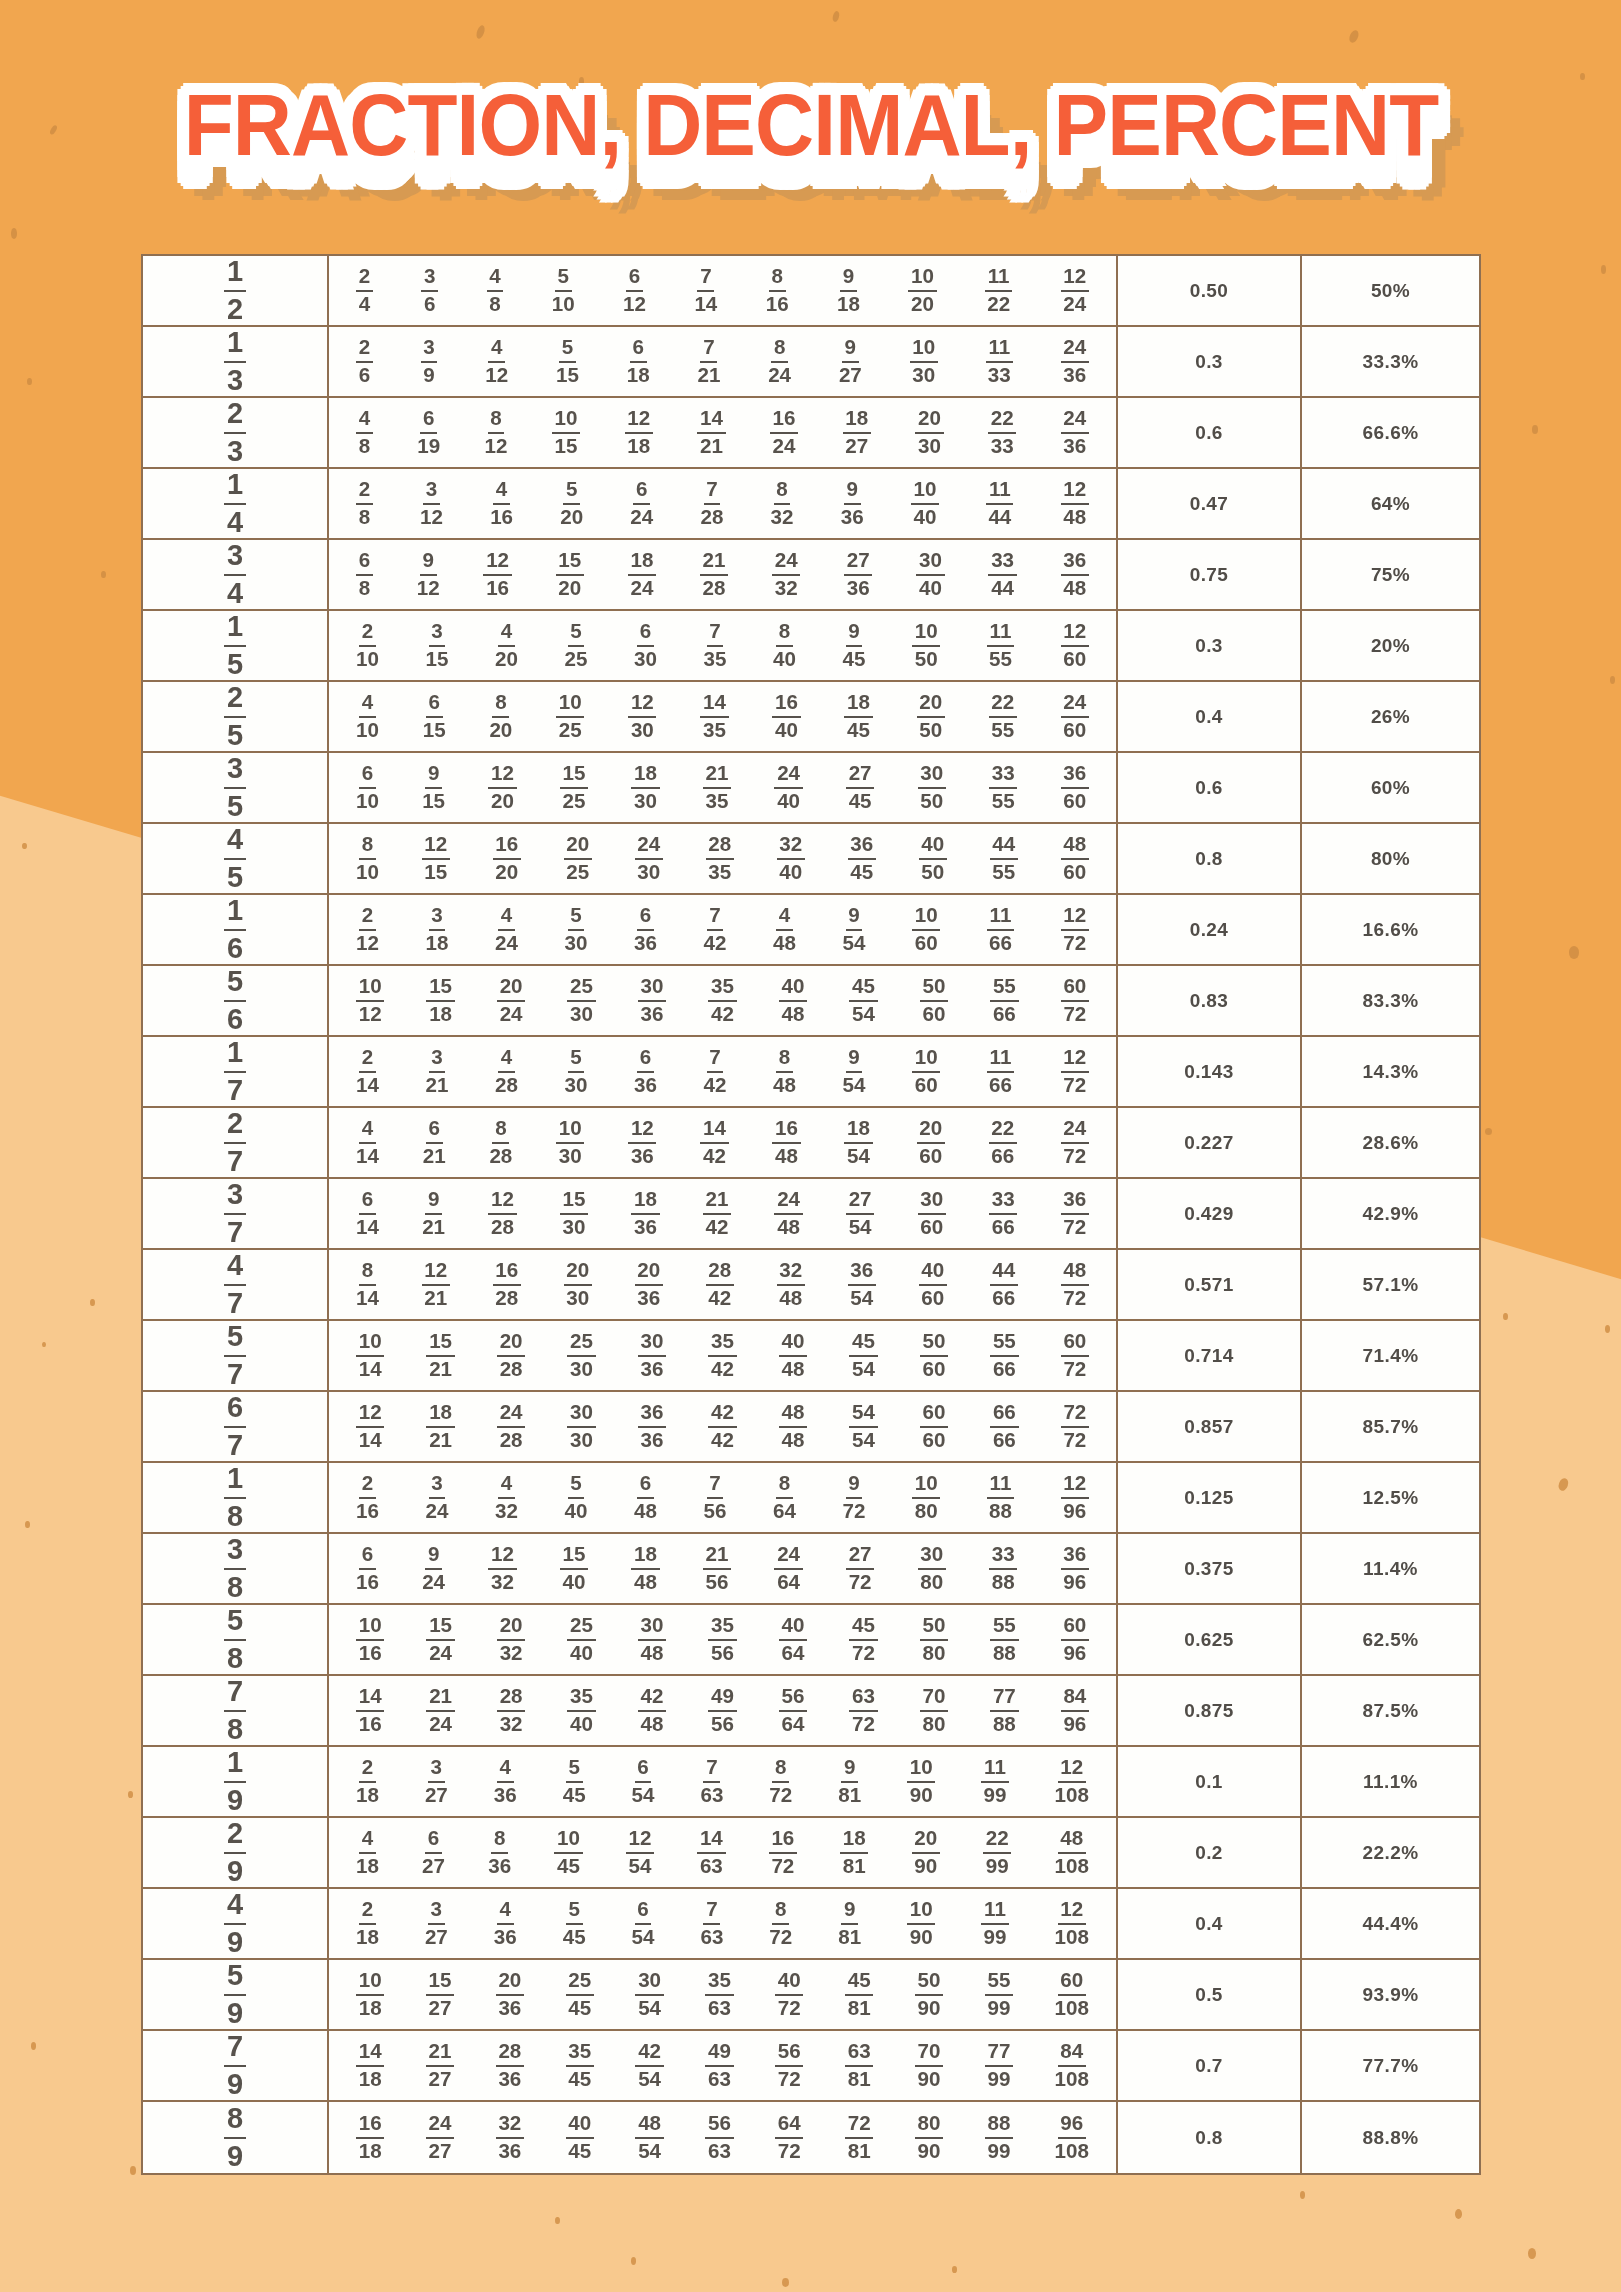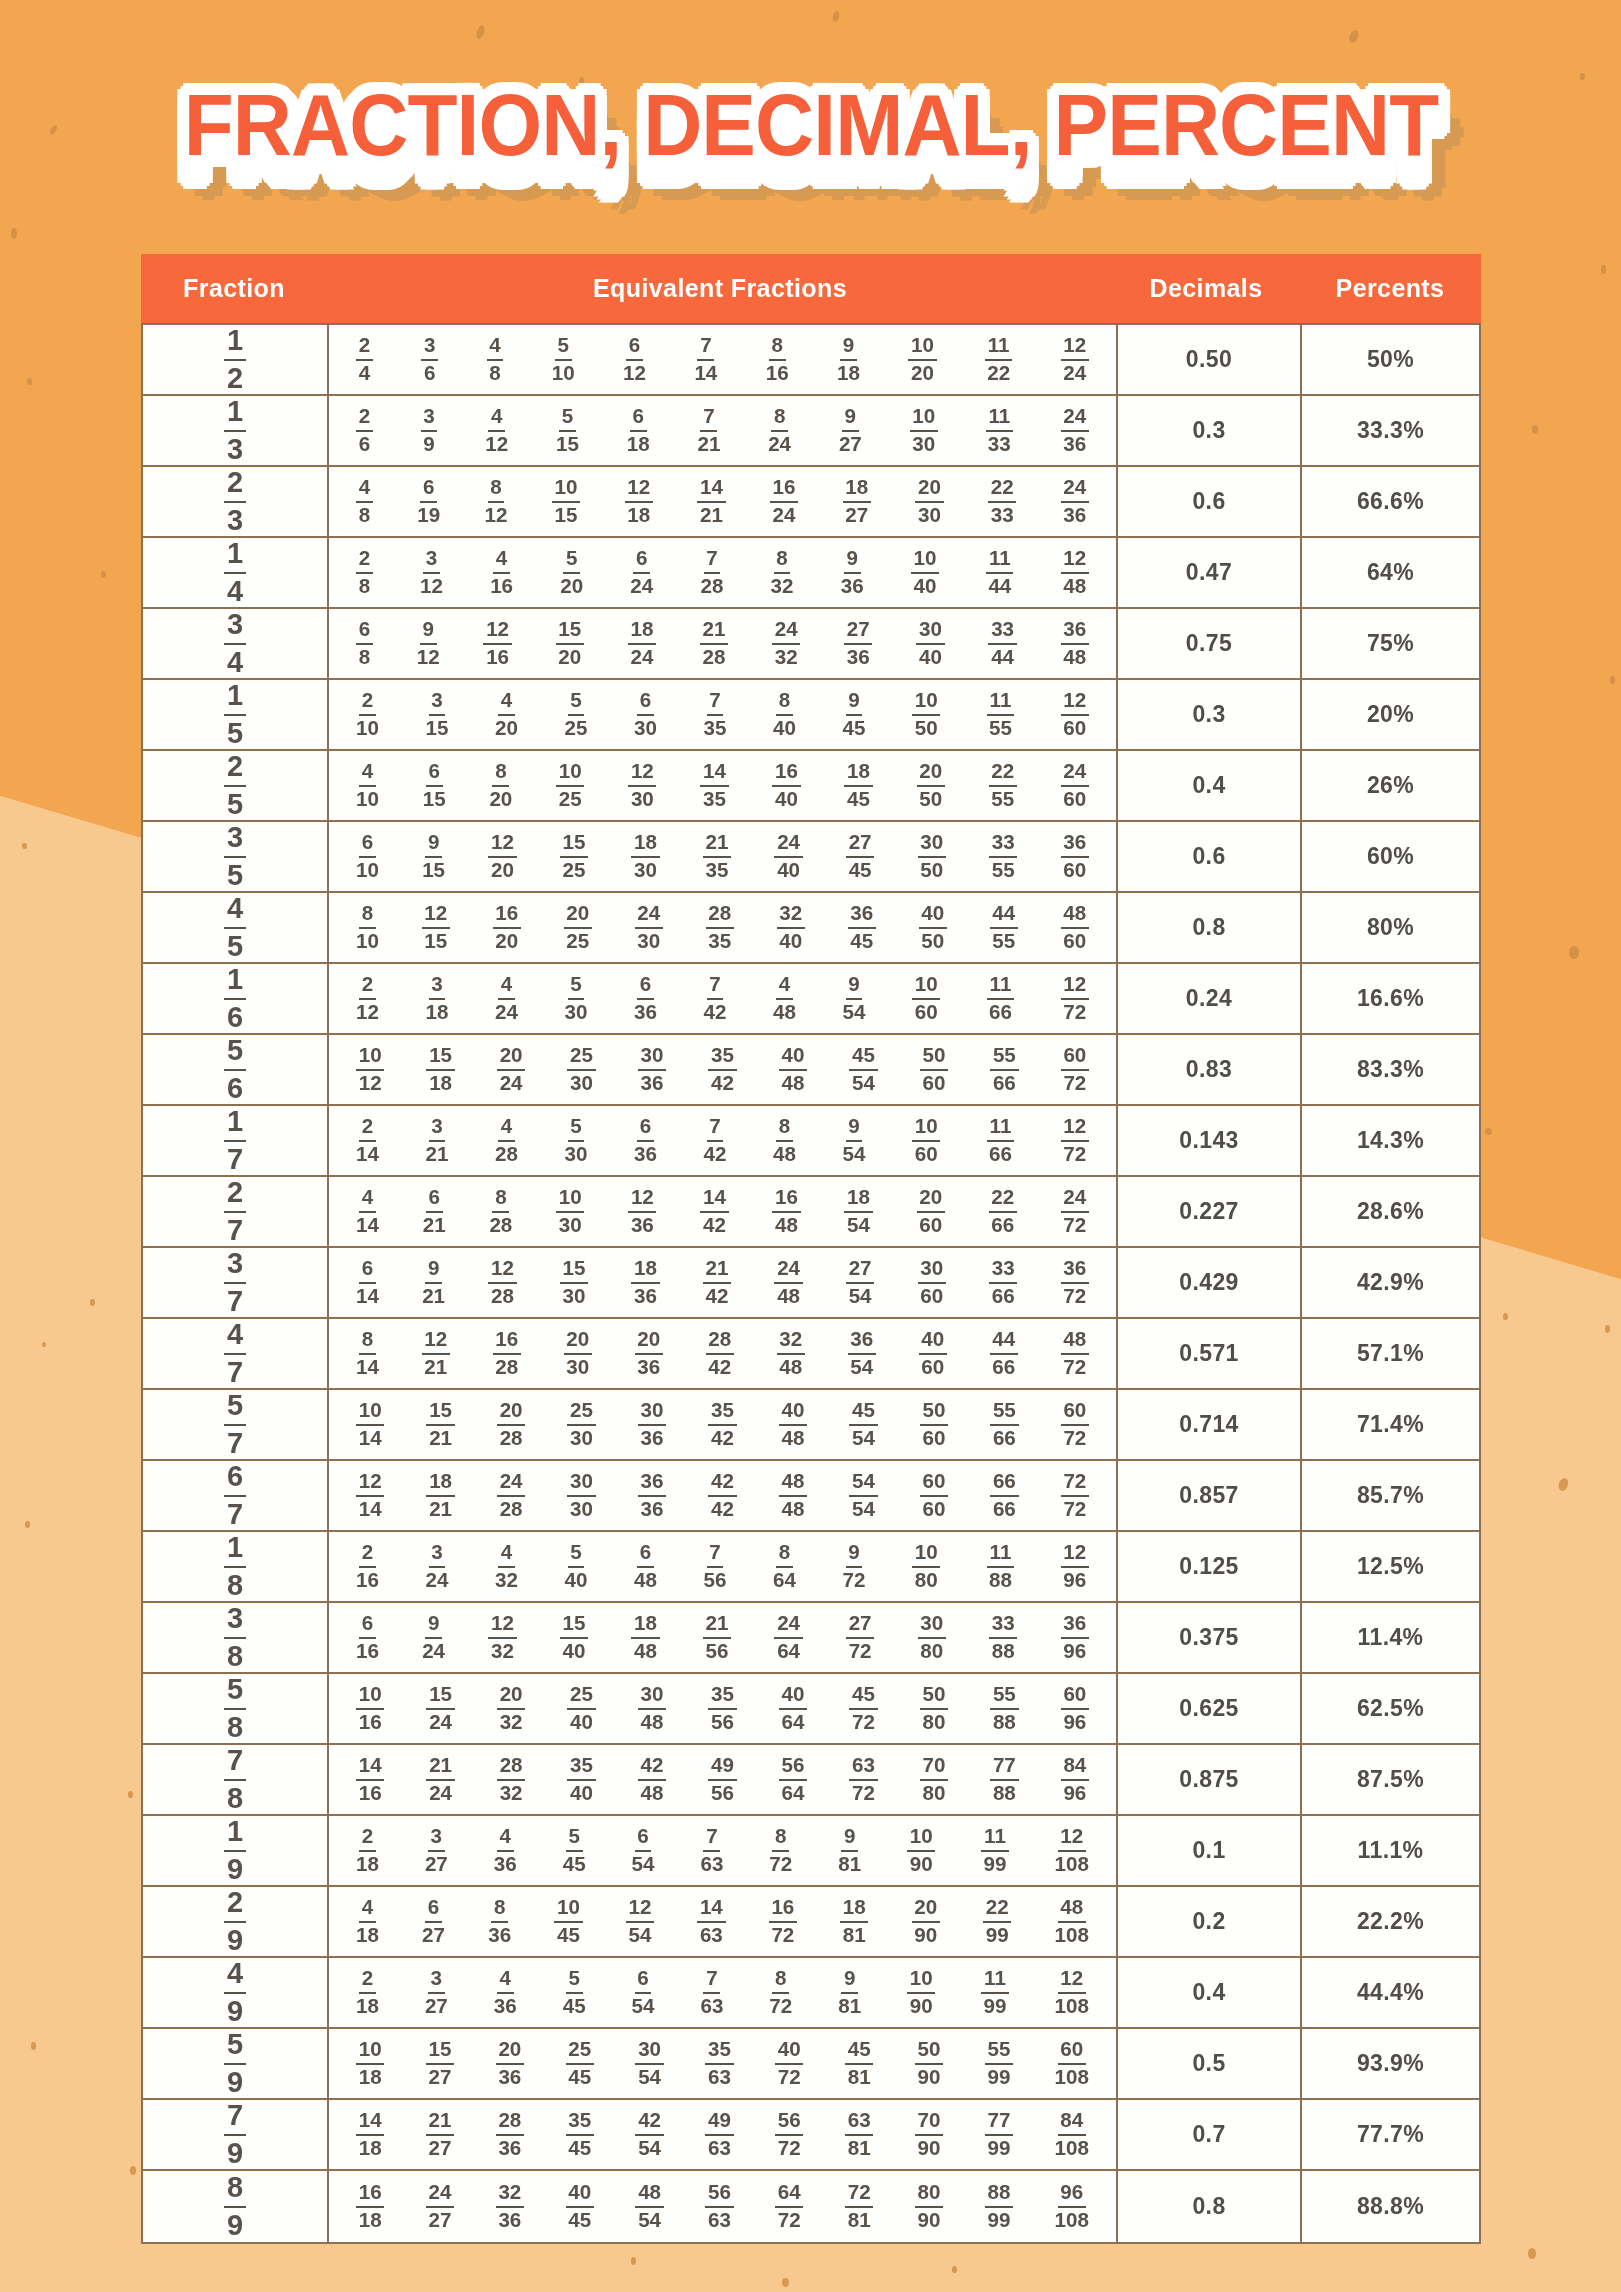--- a/index.html
+++ b/index.html
@@ -75,21 +75,21 @@
   }
   .row:last-child { border-bottom:none; }
   .cell { display:flex; align-items:center; justify-content:center; height:100%; }
   .c-frac { width:184px; }
   .c-equiv { flex:1; border-left:2.7px solid #8F6F51; border-right:2.7px solid #8F6F51;
              padding:0 27px; justify-content:space-between; }
   .c-dec { width:184px; border-right:2.7px solid #8F6F51; }
   .c-pct { width:177px; }
 
   .c-dec, .c-pct {
-    font-weight:700; font-size:23px; color:#514D48; letter-spacing:0.4px;
+    font-weight:700; font-size:19px; color:#514D48; letter-spacing:0.4px;
   }
 
   .frac { display:inline-flex; flex-direction:column; align-items:center;
           color:#57524C; font-weight:700; line-height:1; }
   .frac .num { padding:0 2.7px 2.7px; border-bottom:2.2px solid #57524C; text-align:center; }
   .frac .den { padding-top:2.7px; text-align:center; }
   .sm-frac { font-size:20.6px; }
   .big-frac { font-size:29px; }
   .big-frac .num { border-bottom-width:2.7px; padding-bottom:3.6px; }
   .big-frac .den { padding-top:3.6px; }
@@ -136,26 +136,20 @@
     <div class="speckle" style="left: 1429px; top: 1994px; width: 5.4px; height: 7.2px; transform: rotate(0deg);"></div>
   </div>
 
 <div class="title-wrap">
   <span class="title-layer t-shadow">FRACTION, DECIMAL, PERCENT</span>
   <span class="title-layer t-white">FRACTION, DECIMAL, PERCENT</span>
   <span class="title-layer t-main">FRACTION, DECIMAL, PERCENT</span>
 </div>
 
 <div class="table">
-  <div class="thead">
-    <div class="hc hc-frac">Fraction</div>
-    <div class="hc hc-equiv">Equivalent Fractions</div>
-    <div class="hc hc-dec">Decimals</div>
-    <div class="hc hc-pct">Percents</div>
-  </div>
   <div class="tbody">
       <div class="row">
         <div class="cell c-frac">
           <span class="frac big-frac">
             <span class="num">1</span>
             <span class="den">2</span>
           </span>
         </div>
         <div class="cell c-equiv">
           <span class="frac sm-frac">

